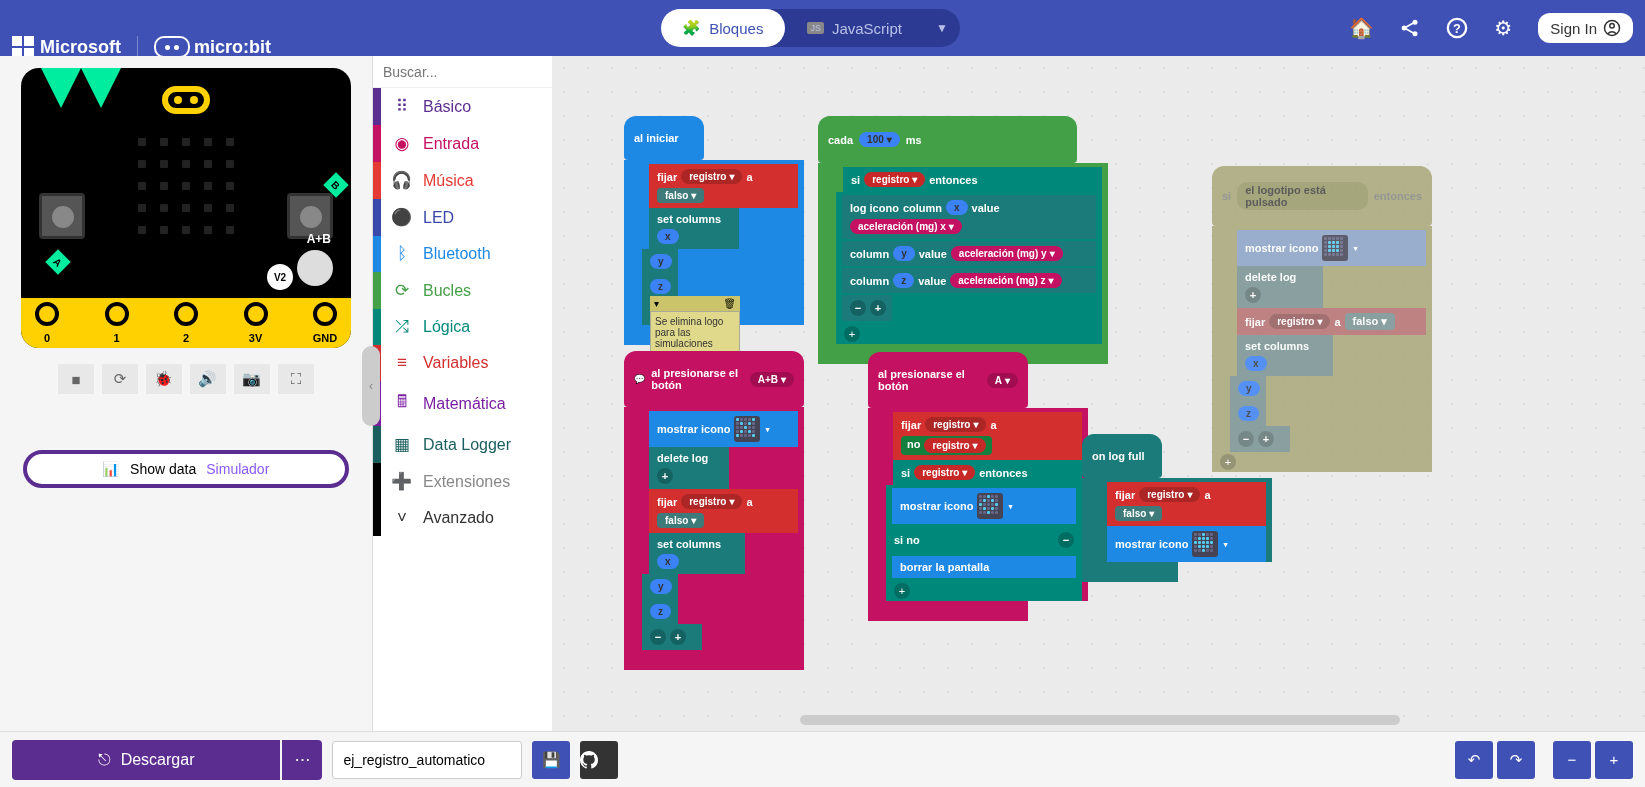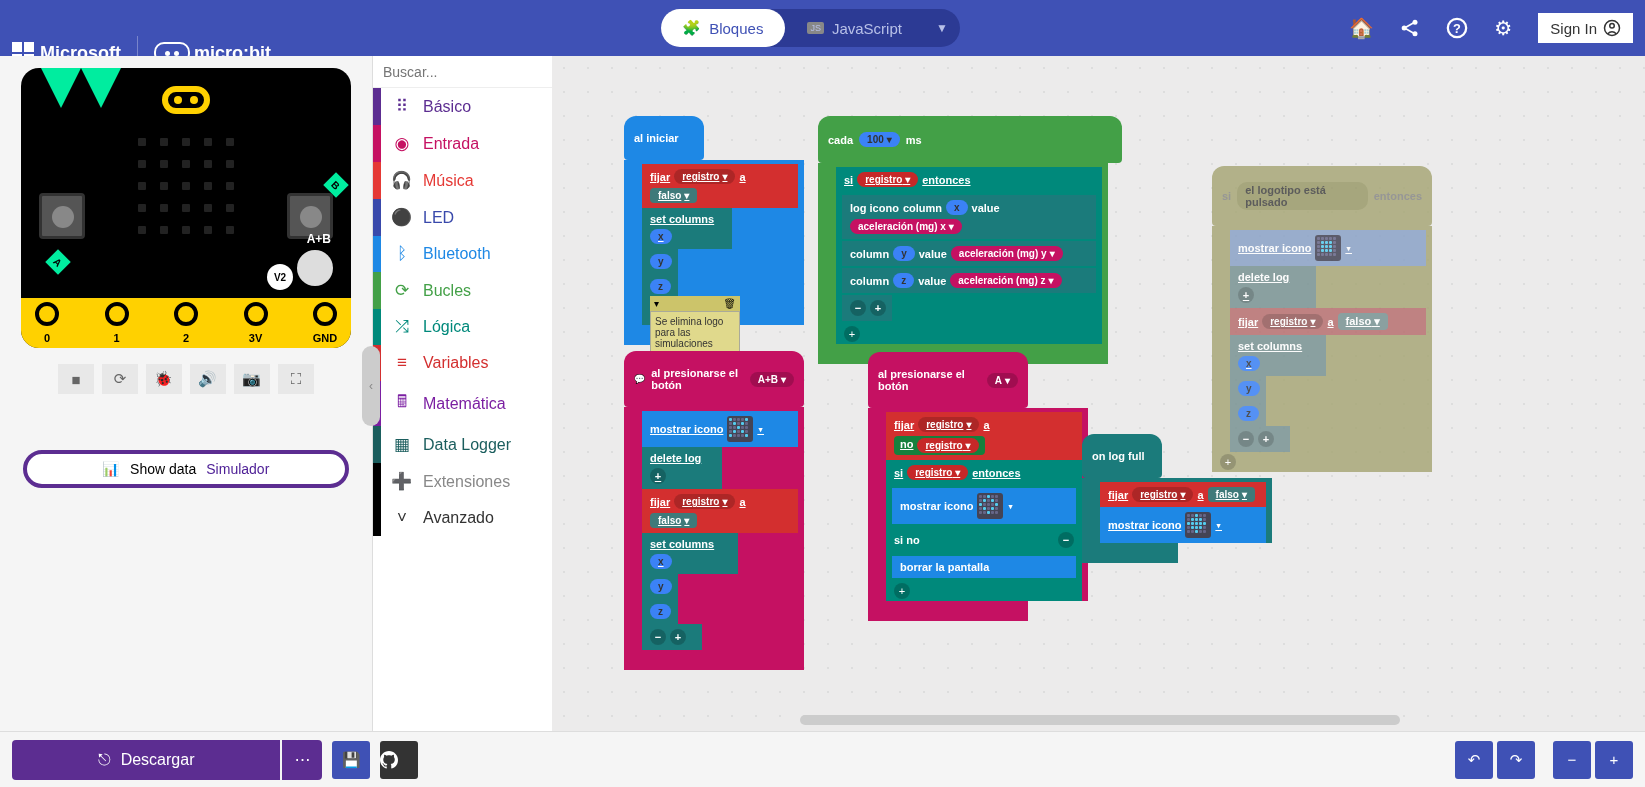--- a/index.html
+++ b/index.html
@@ -1,38 +1,38 @@
 <!DOCTYPE html>
 <html><head>
 <meta charset="utf-8">
 <style>
 * { box-sizing: border-box; margin: 0; padding: 0; font-family: "Segoe UI", Arial, sans-serif; }
 body { background: #f5f5f5; overflow: hidden; width: 1645px; height: 787px; }
 
 
 .header { background: #3F51B5; height: 56px; display: flex; align-items: center; padding: 0 12px; color: white; }
-.header-left { display: flex; align-items: flex-end; gap: 16px; margin-top: 44px; }
+.header-left { display: flex; align-items: flex-start; gap: 16px; margin-top: 44px; }
 .ms-logo { display: flex; align-items: center; gap: 6px; font-weight: 600; font-size: 18px; }
 .ms-squares { width: 22px; height: 22px; display: grid; grid-template-columns: 1fr 1fr; gap: 2px; }
 .ms-squares div { background: white; }
 .divider { width: 1px; height: 28px; background: rgba(255,255,255,0.3); }
 .mb-logo { display: flex; align-items: center; gap: 4px; font-weight: 600; font-size: 18px; }
 .mb-logo-icon { width: 36px; height: 22px; border: 2px solid white; border-radius: 10px; display: flex; align-items: center; justify-content: center; gap: 4px; }
 .mb-logo-icon span { width: 5px; height: 5px; background: white; border-radius: 50%; }
 
 .header-center { flex: 1; display: flex; justify-content: center; }
 .toggle-group { display: flex; align-items: center; background: #2c3a94; border-radius: 22px; height: 38px; }
 .toggle-btn { padding: 0 22px; height: 38px; display: flex; align-items: center; gap: 8px; font-size: 15px; border: none; cursor: pointer; }
 .toggle-btn.active { background: white; color: #3F51B5; border-radius: 22px; }
 .toggle-btn.inactive { background: transparent; color: #b8c0e8; }
 .toggle-chevron { width: 36px; display: flex; align-items: center; justify-content: center; color: #b8c0e8; font-size: 12px; }
 
 .header-right { display: flex; align-items: center; gap: 26px; }
 .header-icon { color: white; font-size: 20px; cursor: pointer; }
-.sign-in-btn { background: white; color: #333; padding: 6px 12px; border-radius: 0; font-size: 15px; display: flex; align-items: center; gap: 6px; border: none; cursor: pointer; }
+.sign-in-btn { background: white; color: #333; padding: 6px 12px; border-radius: 12px; font-size: 15px; display: flex; align-items: center; gap: 6px; border: none; cursor: pointer; }
 
 
 .main { display: flex; height: calc(787px - 56px - 56px); }
 
 
 .sim-panel { width: 372px; background: #f5f5f5; padding: 12px; display: flex; flex-direction: column; align-items: center; position: relative; }
 .microbit { width: 330px; height: 280px; background: #000; border-radius: 18px; position: relative; }
 .mb-corner1 { position: absolute; top: 0; left: 20px; width: 0; height: 0; border-left: 20px solid transparent; border-right: 20px solid transparent; border-top: 40px solid #00ED9F; }
 .mb-corner2 { position: absolute; top: 0; left: 60px; width: 0; height: 0; border-left: 20px solid transparent; border-right: 20px solid transparent; border-top: 40px solid #00ED9F; }
 .mb-antenna { position: absolute; top: 18px; left: 50%; transform: translateX(-50%); width: 48px; height: 28px; border: 6px solid #FFD100; border-radius: 16px; }
@@ -50,21 +50,21 @@
 .mb-leds div { background: #222; border-radius: 1px; }
 .mb-pins { position: absolute; bottom: 0; left: 0; right: 0; height: 50px; background: #FFD100; border-radius: 0 0 18px 18px; }
 .mb-pins-inner { display: flex; justify-content: space-between; padding: 4px 14px; }
 .mb-pin { width: 24px; height: 24px; border: 4px solid #000; border-radius: 50%; position: relative; }
 .mb-pin-label { position: absolute; top: 26px; left: 50%; transform: translateX(-50%); font-size: 11px; font-weight: bold; color: #000; }
 
 .sim-controls { display: flex; gap: 8px; margin-top: 16px; }
 .sim-ctrl-btn { width: 36px; height: 30px; background: #e8e8e8; border: none; color: #666; font-size: 15px; cursor: pointer; }
 .show-data-btn { margin-top: 56px; width: 326px; height: 38px; border: 4px solid #5C2D91; border-radius: 22px; background: white; display: flex; align-items: center; justify-content: center; gap: 10px; font-size: 14px; cursor: pointer; }
 .show-data-btn .sd-label { font-weight: 400; }
-.show-data-btn .sd-sub { color: #4c1d95; }
+.show-data-btn .sd-sub { color: #8b5cf6; }
 
 .collapse-handle { position: absolute; right: -8px; top: 290px; width: 18px; height: 80px; background: #ccc; border-radius: 9px; display: flex; align-items: center; justify-content: center; color: #888; font-size: 12px; }
 
 
 .toolbox { width: 180px; background: white; border-left: 1px solid #ddd; display: flex; flex-direction: column; }
 .search-row { display: flex; align-items: center; padding: 6px 10px; border-bottom: 1px solid #eee; }
 .search-input { flex: 1; border: none; outline: none; font-size: 14px; color: #999; }
 .search-icon { color: #999; font-size: 16px; }
 .cat { display: flex; align-items: center; gap: 10px; padding: 8px 10px; font-size: 16px; cursor: pointer; border-left: 8px solid transparent; }
 .cat-icon { width: 22px; text-align: center; font-size: 17px; }
@@ -83,21 +83,21 @@
 .pill-dark { background: rgba(0,0,0,0.18); }
 .pill-white { background: #3b82f6; color: #333; }
 .var-pill { background: #C62828; border-radius: 10px; padding: 2px 8px; font-size: 10px; }
 .bool-pill { background: #3F7A7A; border-radius: 4px; padding: 2px 8px; font-size: 10px; display:inline-flex; align-items:center; gap:3px; }
 .sensor-pill { background: #C51162; border-radius: 10px; padding: 2px 8px; font-size: 10px; display:inline-flex; align-items:center; gap:3px;}
 .img-block { width: 26px; height: 26px; background: #445; border-radius: 3px; display: inline-grid; grid-template-columns: repeat(5,3px); grid-template-rows: repeat(5,3px); gap:1px; padding:2px; }
 .img-block span { background:#668; border-radius:1px; }
 .img-block span.on { background:#5ce; }
 .plus-minus { display: flex; gap: 4px; }
 .pm-btn { width: 16px; height: 16px; background: rgba(0,0,0,0.2); border-radius: 50%; display:flex; align-items:center; justify-content:center; font-size:11px; color:white; }
-.notch { margin-left: 12px; text-decoration: underline; }
+.notch { margin-left: 19px; }
 .comment { background: #e0d98c; border:1px solid #aa9; font-size:10px; color:#333; padding:4px; width:90px; position:absolute; }
 .comment-header {background:#ccc46a; display:flex; justify-content:space-between; padding:2px 4px; font-size:10px;}
 .trash-icon{font-size:10px;}
 
 
 .footer { height: 56px; background: #f5f5f5; border-top: 1px solid #ddd; display: flex; align-items: center; padding: 0 12px; gap: 10px; }
 .download-btn { background: #5C2D91; color: white; border: none; height: 40px; padding: 0 86px; border-radius: 4px 0 0 4px; font-size: 16px; display: flex; align-items: center; gap: 10px; cursor: pointer; }
 .download-more { background: #5C2D91; color: white; border: none; height: 40px; width: 40px; border-radius: 0 4px 4px 0; font-size: 16px; cursor: pointer; margin-left: -8px; }
 .project-name { height: 38px; border: 1px solid #ccc; border-radius: 3px; padding: 0 10px; font-size: 14px; width: 190px; }
 .footer-icon-btn { height: 38px; width: 38px; background: #3F51B5; color: white; border: none; border-radius: 3px; font-size: 15px; cursor: pointer; }
@@ -350,21 +350,21 @@
 
     <div style="position:absolute; left:98px; top:240px;">
       <div class="comment-header">
           <span>▾</span>
           <span class="trash-icon">🗑</span>
         </div>
       <div class="comment" style="position:relative;">Se elimina logo para las simulaciones</div>
     </div>
 
     <div class="block-stack" style="left:266px; top:60px;">
-      <div class="hat" style="background:#43A047; width:304px;">
+      <div class="hat" style="background:#43A047; width:259px;">
         <span>cada</span>
         <span class="pill pill-white"><span>100</span> ▾</span>
         <span>ms</span>
       </div>
       <div style="background:#43A047; padding:4px 6px 0 6px; width:290px;">
         <div class="stmt notch" style="background:#00897B;">
           <span>si</span>
           <span class="var-pill"><span>registro</span> ▾</span>
           <span>entonces</span>
         </div>
@@ -654,20 +654,21 @@
     <div class="canvas-scroll"></div>
   </div>
 </div>
 
 <div class="footer">
   <button class="download-btn">
     <span>⎋</span>
     <span>Descargar</span>
   </button>
   <button class="download-more"><span>⋯</span></button>
+  <input class="project-name" value="ej_registro_automatico" style="">
   <button class="footer-icon-btn"><span>💾</span></button>
   <button class="footer-icon-btn" style="background:#333"><span>
     <svg width="18" height="18" viewBox="0 0 16 16" fill="white">
           <path d="M8 0C3.58 0 0 3.58 0 8c0 3.54 2.29 6.53 5.47 7.59.4.07.55-.17.55-.38 0-.19-.01-.82-.01-1.49-2.01.37-2.53-.49-2.69-.94-.09-.23-.48-.94-.82-1.13-.28-.15-.68-.52-.01-.53.63-.01 1.08.58 1.23.82.72 1.21 1.87.87 2.33.66.07-.52.28-.87.51-1.07-1.78-.2-3.64-.89-3.64-3.95 0-.87.31-1.59.82-2.15-.08-.2-.36-1.02.08-2.12 0 0 .67-.21 2.2.82.64-.18 1.32-.27 2-.27.68 0 1.36.09 2 .27 1.53-1.04 2.2-.82 2.2-.82.44 1.1.16 1.92.08 2.12.51.56.82 1.27.82 2.15 0 3.07-1.87 3.75-3.65 3.95.29.25.54.73.54 1.48 0 1.07-.01 1.93-.01 2.2 0 .21.15.46.55.38A8.013 8.013 0 0016 8c0-4.42-3.58-8-8-8z"></path>
         </svg>
   </span></button>
   <div class="footer-spacer"></div>
   <div class="undo-group" style="display:flex; gap:4px;">
     <button class="footer-icon-btn"><span>↶</span></button>
     <button class="footer-icon-btn"><span>↷</span></button>

